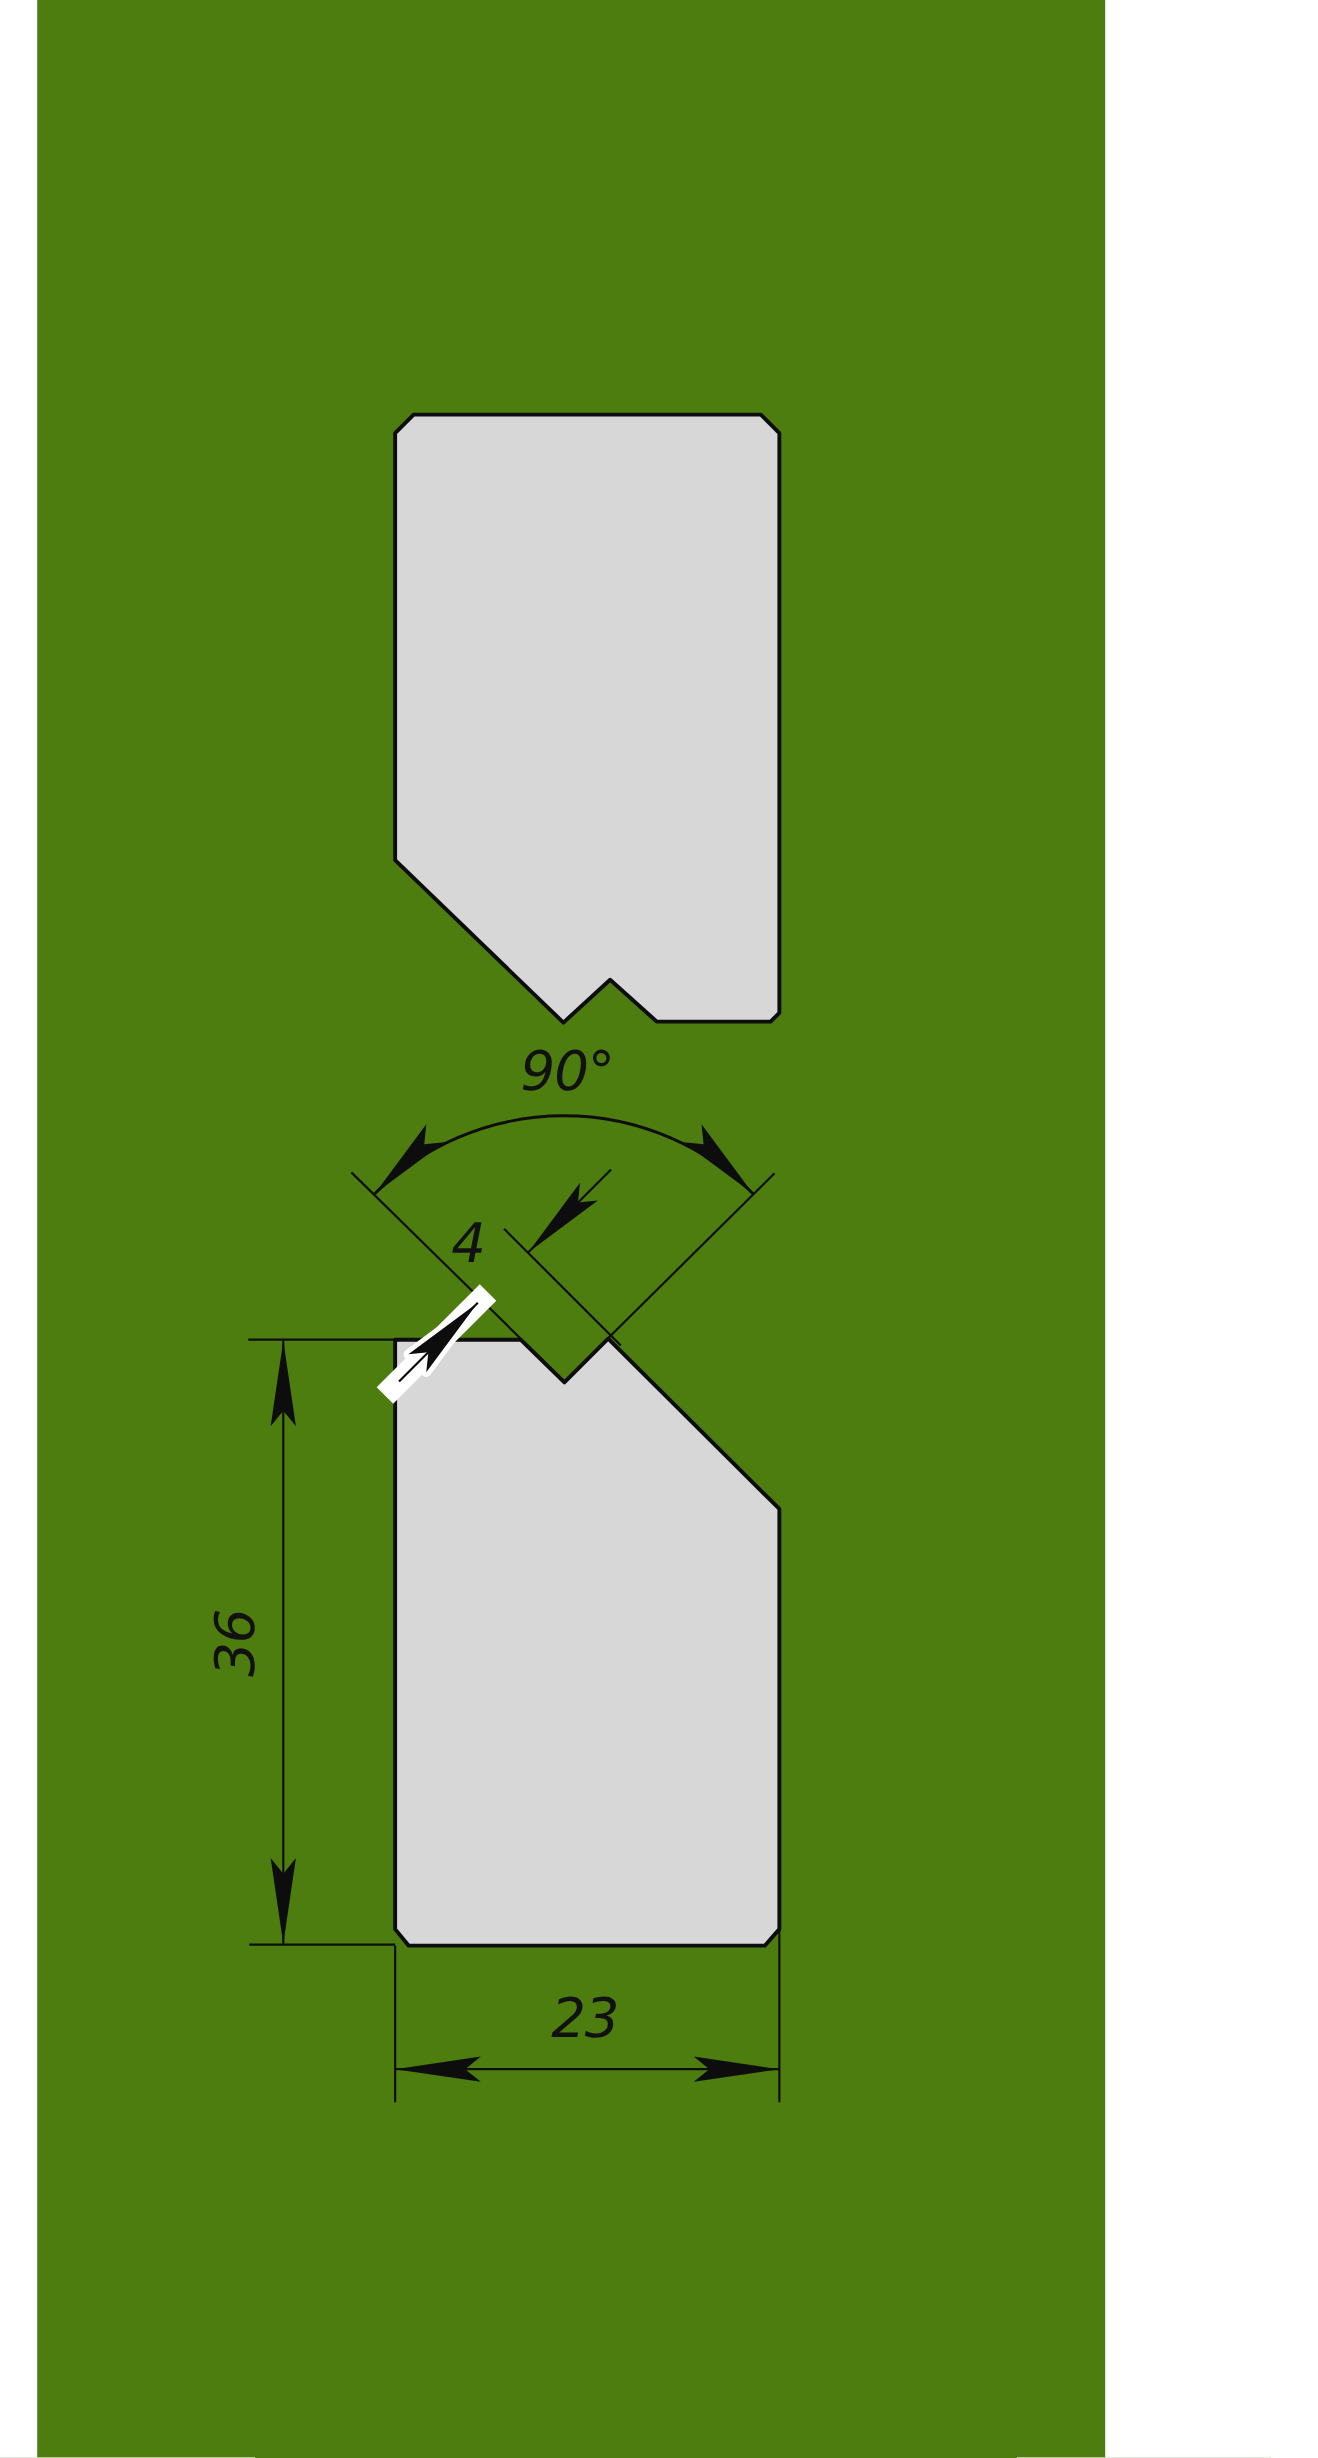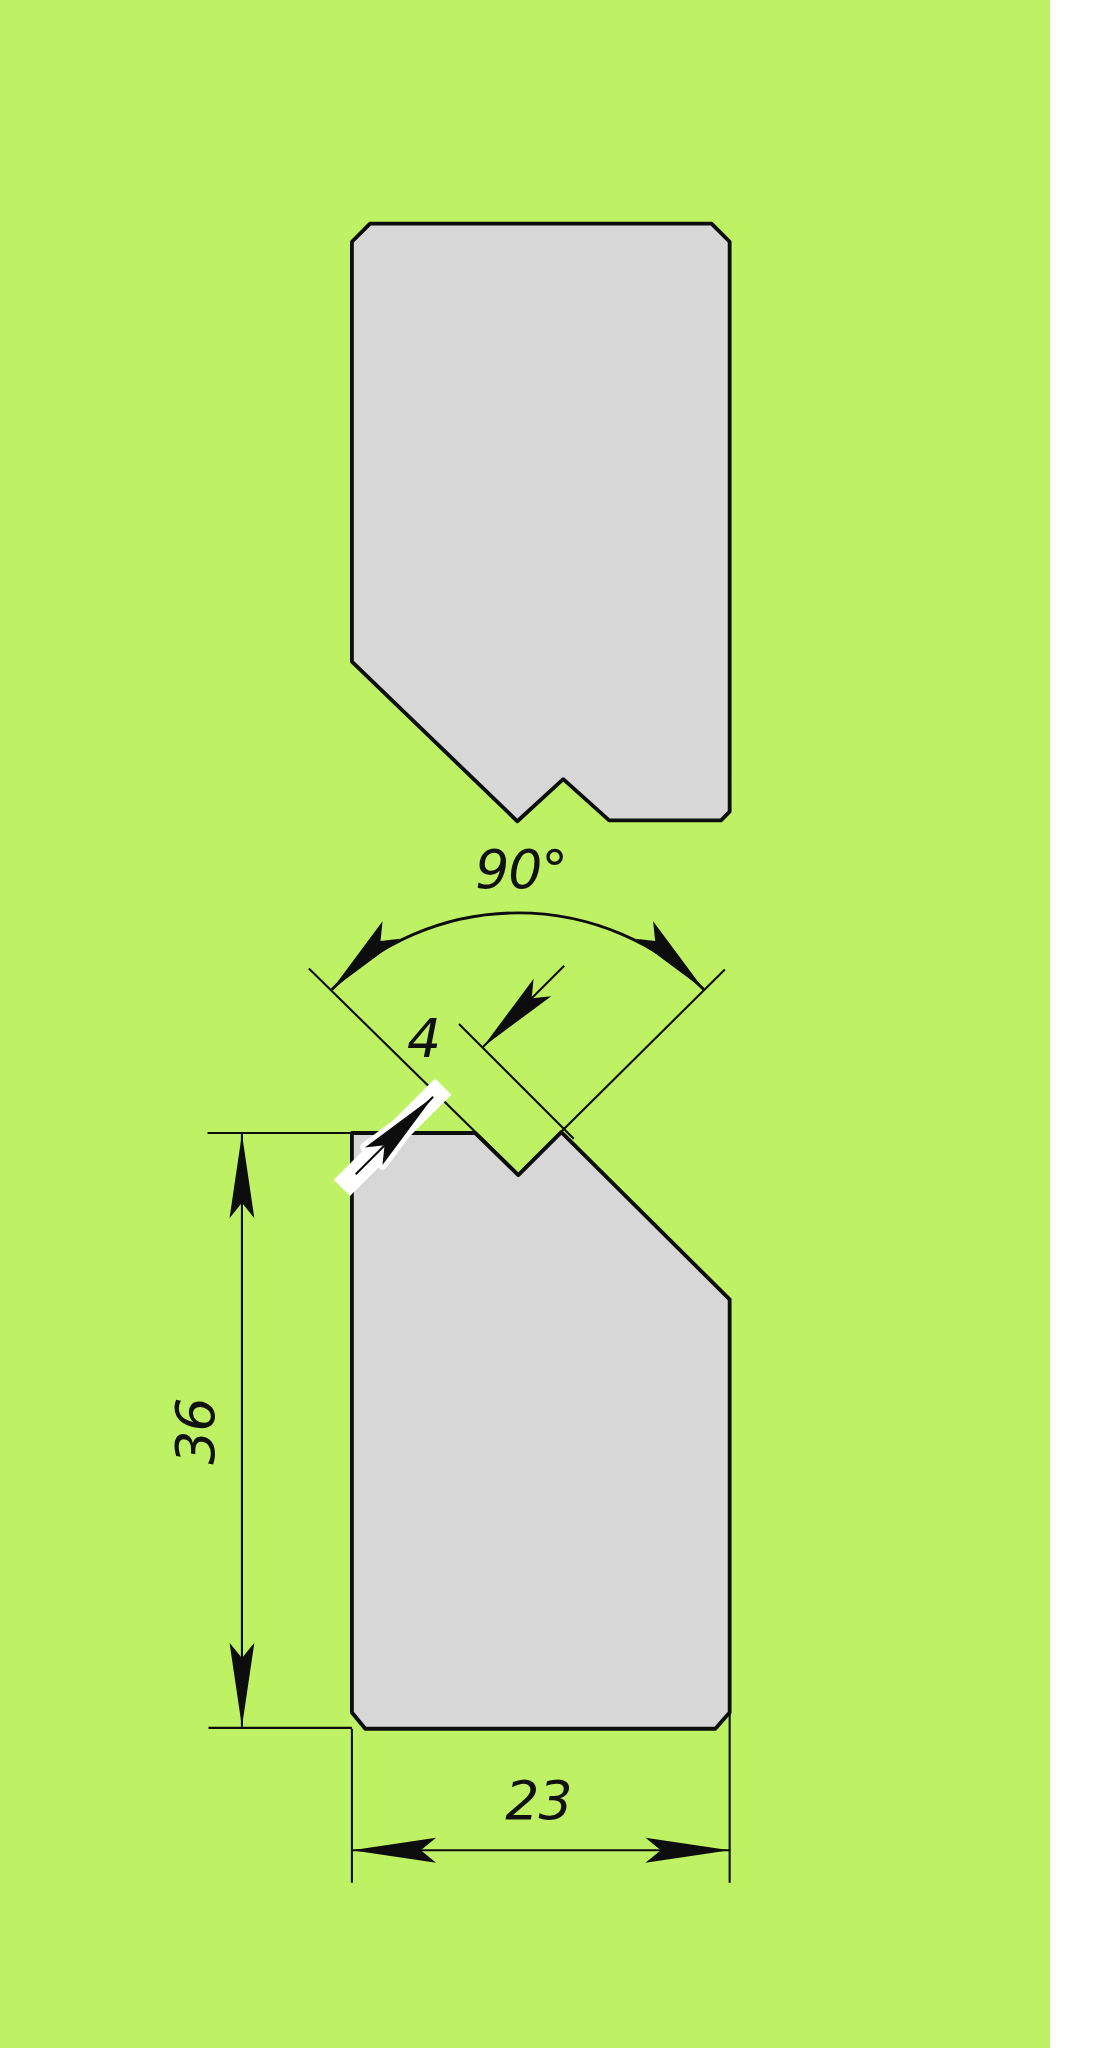--- a/index.html
+++ b/index.html
@@ -2,25 +2,26 @@
 <html><head>
 <meta charset="utf-8">
 <style>
   html, body {
     margin: 0;
     padding: 0;
     background: #ffffff;
   }
   #stage {
     position: relative;
-    width: 1050px;
+    width: 890px;
     height: 2048px;
-    background: #bef264;
+    background: #4d7c0f;
     overflow: hidden;
     font-family: "DejaVu Sans", sans-serif;
+    margin-left: 31px;
   }
   #stage svg {
     display: block;
     width: 100%;
     height: 100%;
   }
   .dim-label {
     font-family: "DejaVu Sans", sans-serif;
     font-style: italic;
     letter-spacing: -1px;

